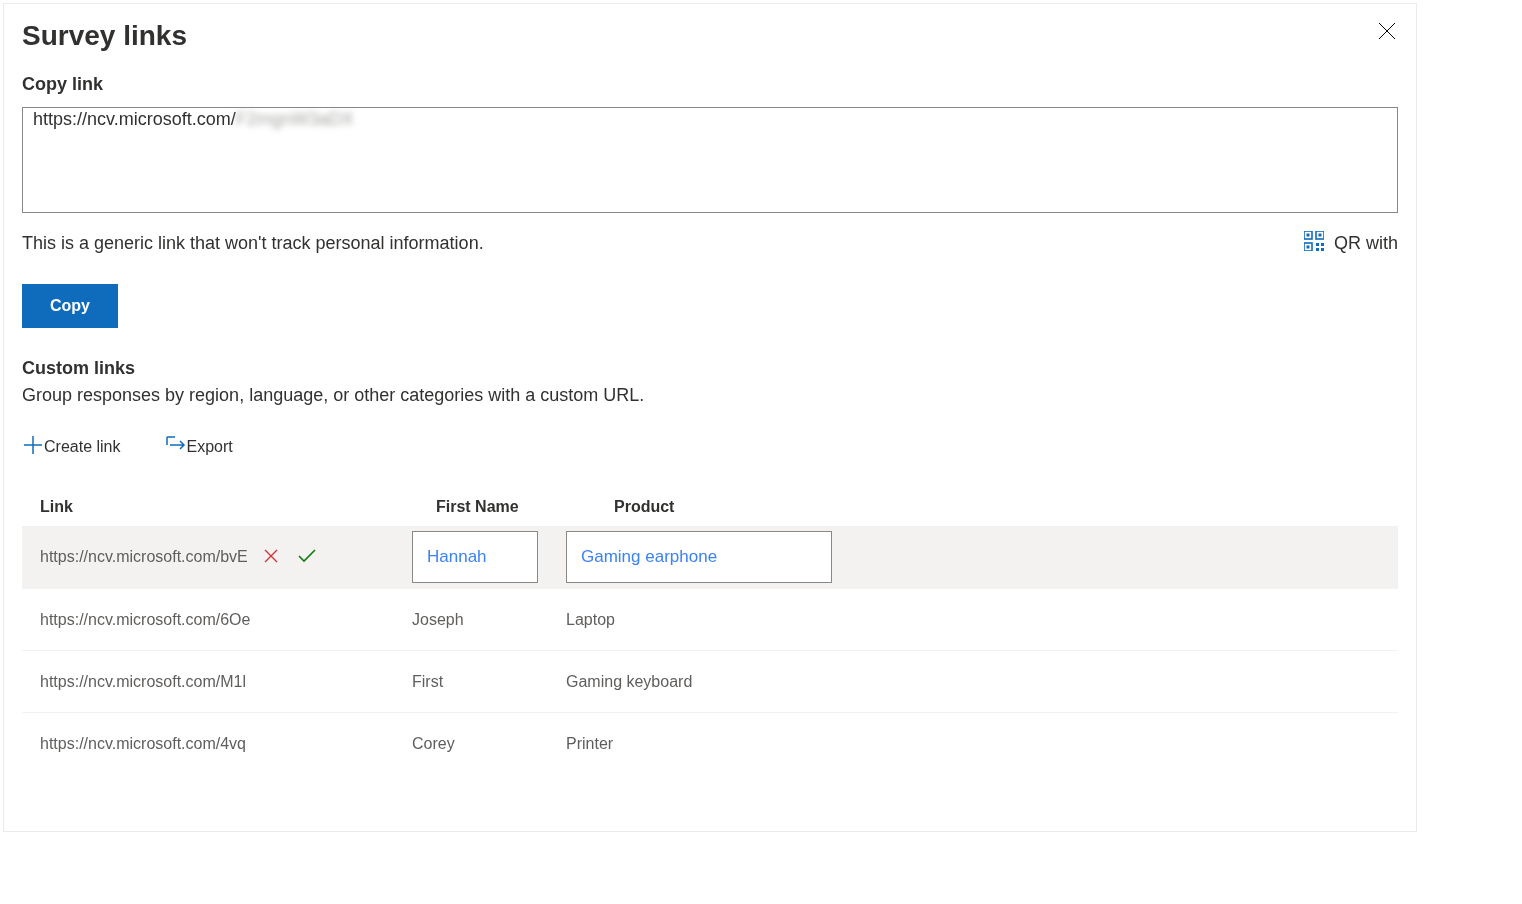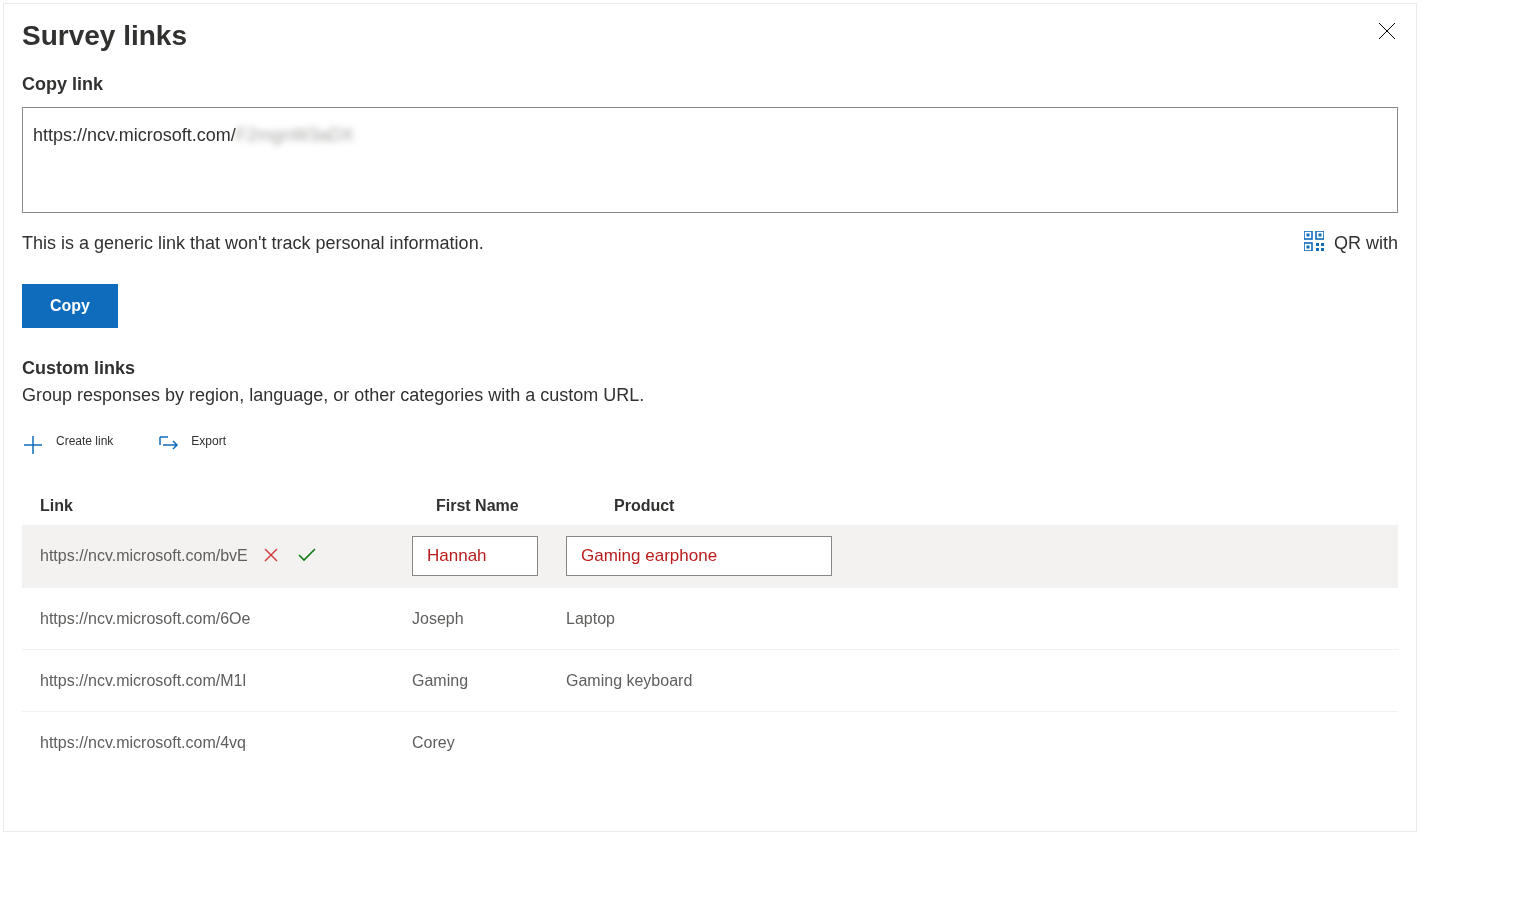--- a/index.html
+++ b/index.html
@@ -51,21 +51,21 @@
       font-weight: 600;
       color: #323130;
       margin-top: 22px;
     }
     .link-box {
       width: 100%;
       height: 106px;
       border: 1px solid #8a8886;
       background: #fff;
       margin-top: 12px;
-      padding: 16px 10px;
+      padding: 0 10px;
       font-size: 18px;
       color: #323130;
       resize: none;
       outline: none;
       line-height: 1.3;
     }
     .link-box-blurred {
       color: #a6a4a2;
       filter: blur(3px);
     }
@@ -114,24 +114,23 @@
       margin-top: 6px;
     }
     .action-row {
       display: flex;
       gap: 44px;
       margin-top: 28px;
       align-items: center;
     }
     .action-link {
       display: flex;
-      align-items: flex-start;
-      gap: 12px;
-      cursor: pointer;
-      font-size: 12px;
+      align-items: center;
+      cursor: pointer;
+      font-size: 16px;
       color: #323130;
     }
     .plus-icon svg, .export-icon svg {
       width: 22px;
       height: 22px;
     }
     .table {
       margin-top: 28px;
     }
     .table-header {
@@ -174,24 +173,24 @@
       background: none;
       border: none;
       cursor: pointer;
       padding: 2px;
       display: flex;
       align-items: center;
     }
     .edit-input {
       border: 1px solid #8a8886;
       background: #fff;
-      height: 40px;
+      height: 52px;
       padding: 0 14px;
       font-size: 17px;
-      color: #b91c1c;
+      color: #3b82f6;
       outline: none;
     }
     .edit-input.fn { width: 126px; }
     .edit-input.prod { width: 266px; }
     .col-firstname .edit-input { margin-left: 0; }
   </style>
 </head>
 <body>
 
 <div class="panel">
@@ -287,25 +286,26 @@
           <div class="col-link link-cell">
             <span class="link-text">https://ncv.microsoft.com/6Oe</span>
           </div>
           <div class="col-firstname"><span>Joseph</span></div>
           <div class="col-product"><span>Laptop</span></div>
         </div>
         <div class="table-row">
           <div class="col-link link-cell">
             <span class="link-text">https://ncv.microsoft.com/M1l</span>
           </div>
-          <div class="col-firstname"><span>Gaming</span></div>
+          <div class="col-firstname"><span>First</span></div>
           <div class="col-product"><span>Gaming keyboard</span></div>
         </div>
         <div class="table-row">
           <div class="col-link link-cell">
             <span class="link-text">https://ncv.microsoft.com/4vq</span>
           </div>
           <div class="col-firstname"><span>Corey</span></div>
+          <div class="col-product"><span>Printer</span></div>
         </div>
       </div>
   </div>
 
 </div>
 
 </body></html>

